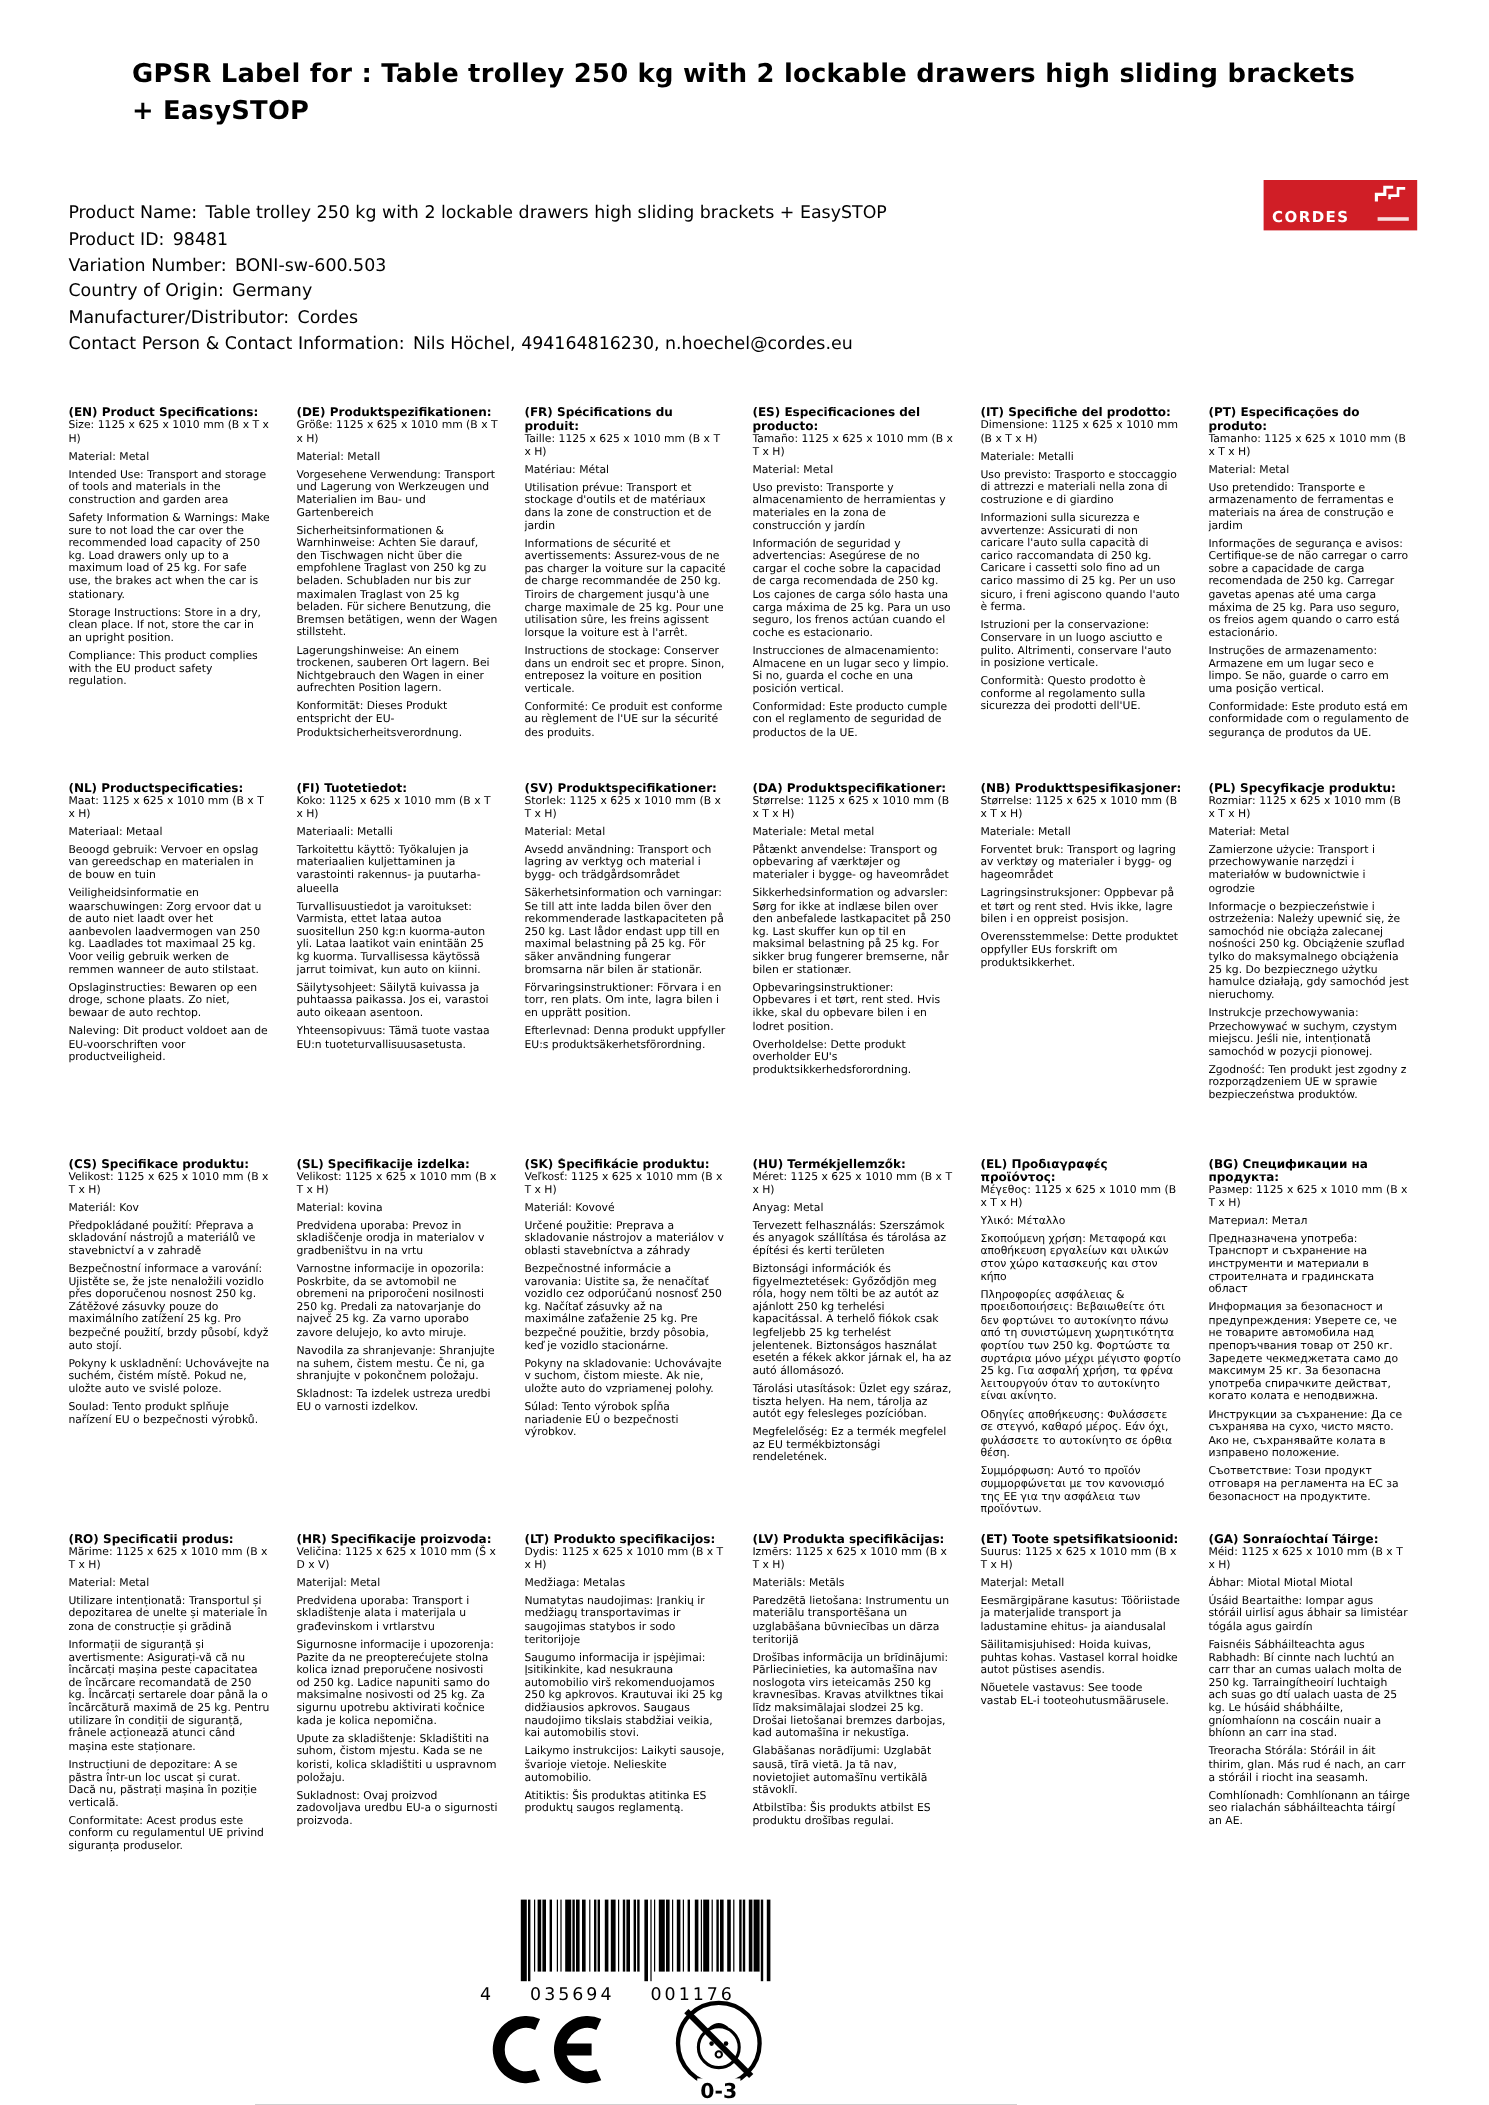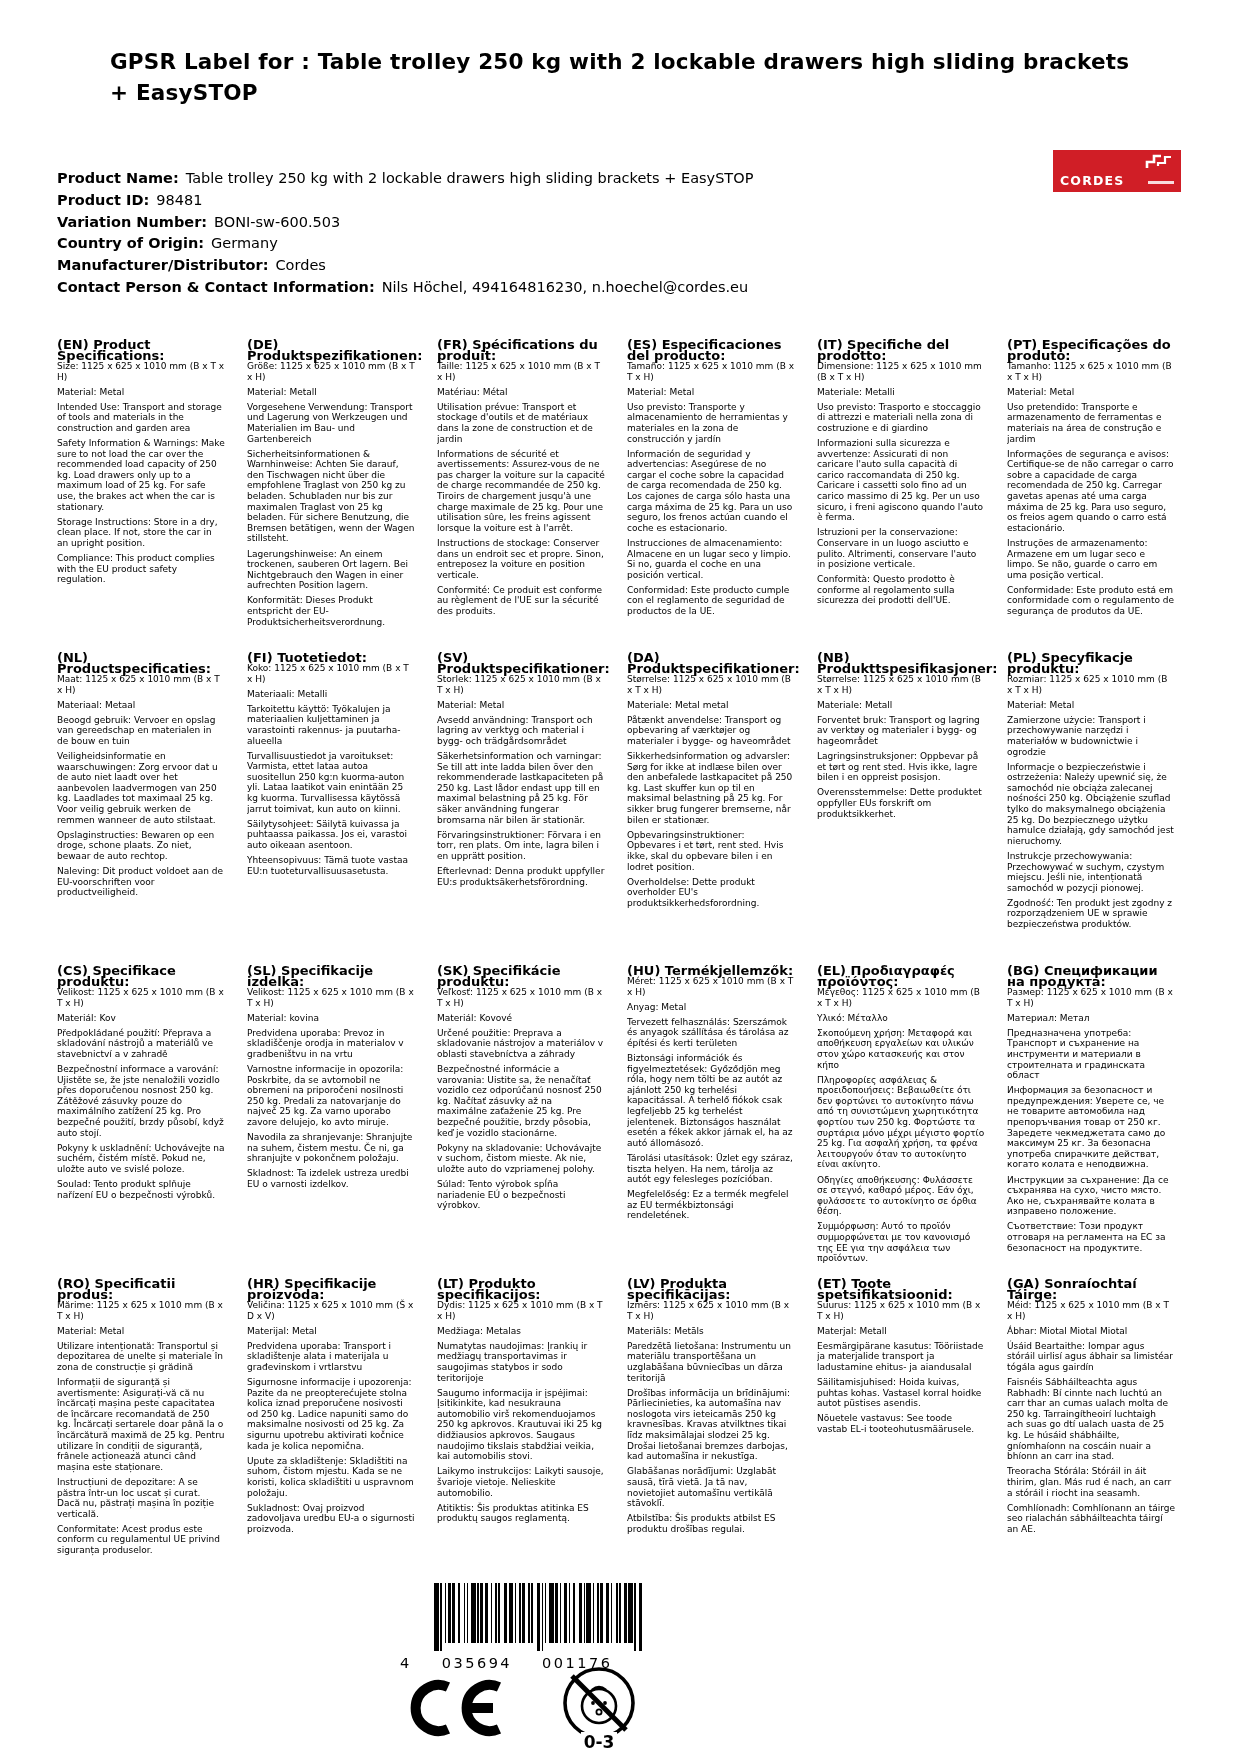--- a/index.html
+++ b/index.html
@@ -4,33 +4,33 @@
 <style>
   html,body{margin:0;padding:0;background:#888;}
   .page{position:relative;width:1241px;height:1754px;margin:0 auto;background:#ffffff;
         font-family:"DejaVu Sans",sans-serif;color:#000;overflow:hidden;}
 
   .title{position:absolute;top:46px;left:110px;right:110px;text-align:left;
          font-size:21.5px;font-weight:bold;line-height:1.45;letter-spacing:.2px;}
 
   .product-info{position:absolute;top:168px;left:57px;font-size:14.5px;line-height:21.8px;}
   .info-row{white-space:nowrap;}
-  .info-label{font-weight:bold;margin-right:7px;}
+  .info-label{font-weight:normal;margin-right:7px;}
 
   .logo{position:absolute;top:150px;left:1053px;width:128px;height:42px;background:#d01e26;}
   .logo-mark{position:absolute;top:3px;right:6px;}
   .logo-text{position:absolute;left:7px;bottom:5px;color:#fff;font-size:12.5px;font-weight:bold;
              letter-spacing:1.2px;line-height:1;}
   .logo-tag{position:absolute;right:7px;bottom:8px;width:26px;height:3px;background:rgba(255,255,255,.85);}
 
   .specs-grid{position:absolute;left:57px;top:339px;width:1132px;display:grid;
               grid-template-columns:repeat(6,1fr);column-gap:8px;
               grid-template-rows:313px 313px 313px auto;}
   .spec-block{padding-right:14px;font-size:9px;line-height:10.6px;overflow:hidden;}
-  .spec-title{font-weight:bold;font-size:13px;line-height:11px;}
+  .spec-title{font-weight:bold;font-size:10px;line-height:11px;}
   .spec-par{margin:0 0 4.5px 0;}
 
   .barcode{position:absolute;left:400px;top:1583px;width:300px;}
   .bars{display:flex;align-items:flex-start;height:70px;margin-left:34px;}
   .bar{background:#000;}
   .bar.normal{height:60px;}
   .bar.guard{height:68px;}
   .barcode-digits{display:flex;gap:30px;margin-top:2px;font-size:14.5px;letter-spacing:2.5px;}
 
   .ce-mark{position:absolute;left:405px;top:1678px;}

